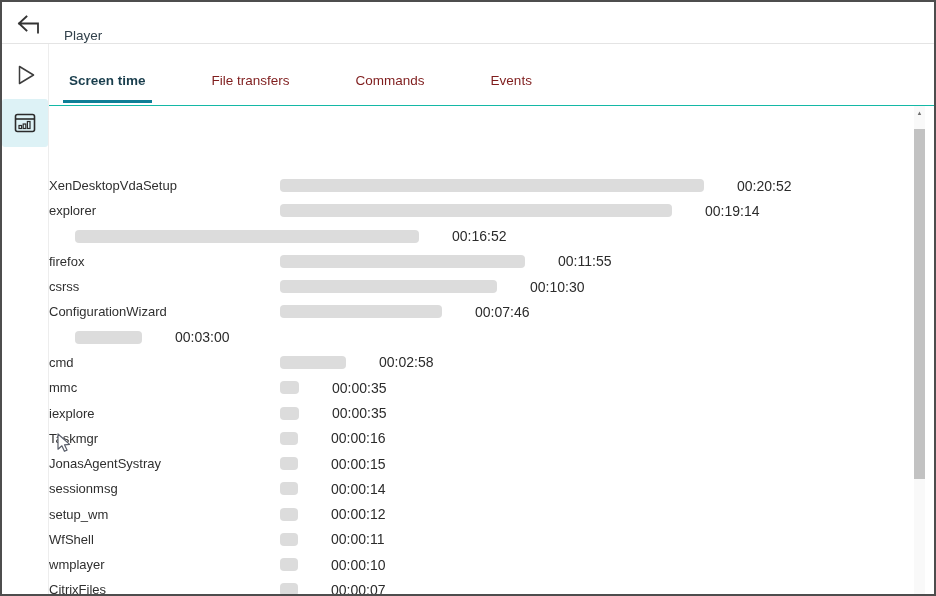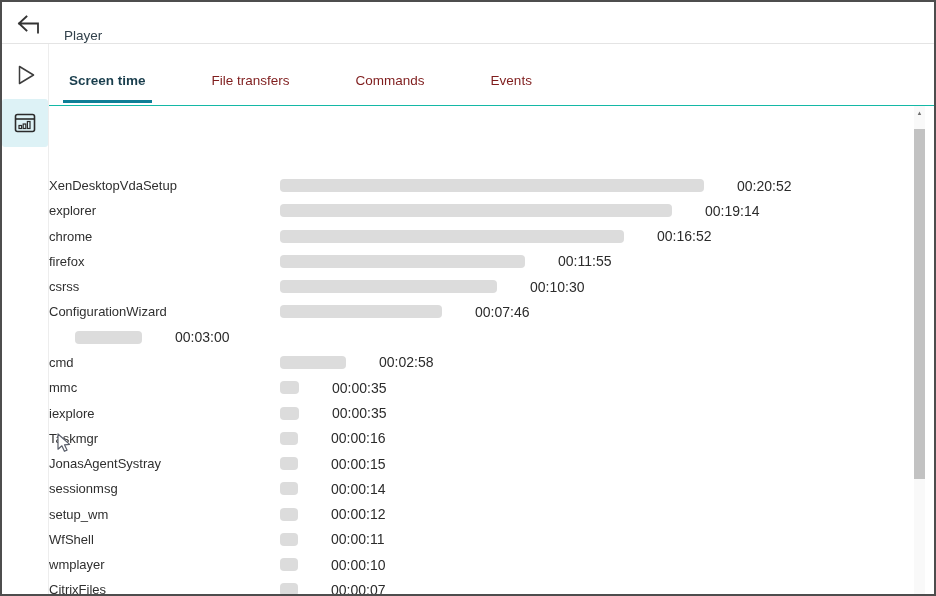--- a/index.html
+++ b/index.html
@@ -204,21 +204,20 @@
             <span class="app-label">XenDesktopVdaSetup</span>
             <div class="bar" style="width: 424px; background: rgb(220, 220, 220);"></div>
             <span class="time-label">00:20:52</span>
           </div>
           <div class="row">
             <span class="app-label">explorer</span>
             <div class="bar" style="width: 392px; background: rgb(220, 220, 220);"></div>
             <span class="time-label">00:19:14</span>
           </div>
           <div class="row">
-            <span class="app-label">chrome</span>
             <div class="bar" style="width: 344px; background: rgb(220, 220, 220);"></div>
             <span class="time-label">00:16:52</span>
           </div>
           <div class="row">
             <span class="app-label">firefox</span>
             <div class="bar" style="width: 245px; background: rgb(220, 220, 220);"></div>
             <span class="time-label">00:11:55</span>
           </div>
           <div class="row">
             <span class="app-label">csrss</span>

